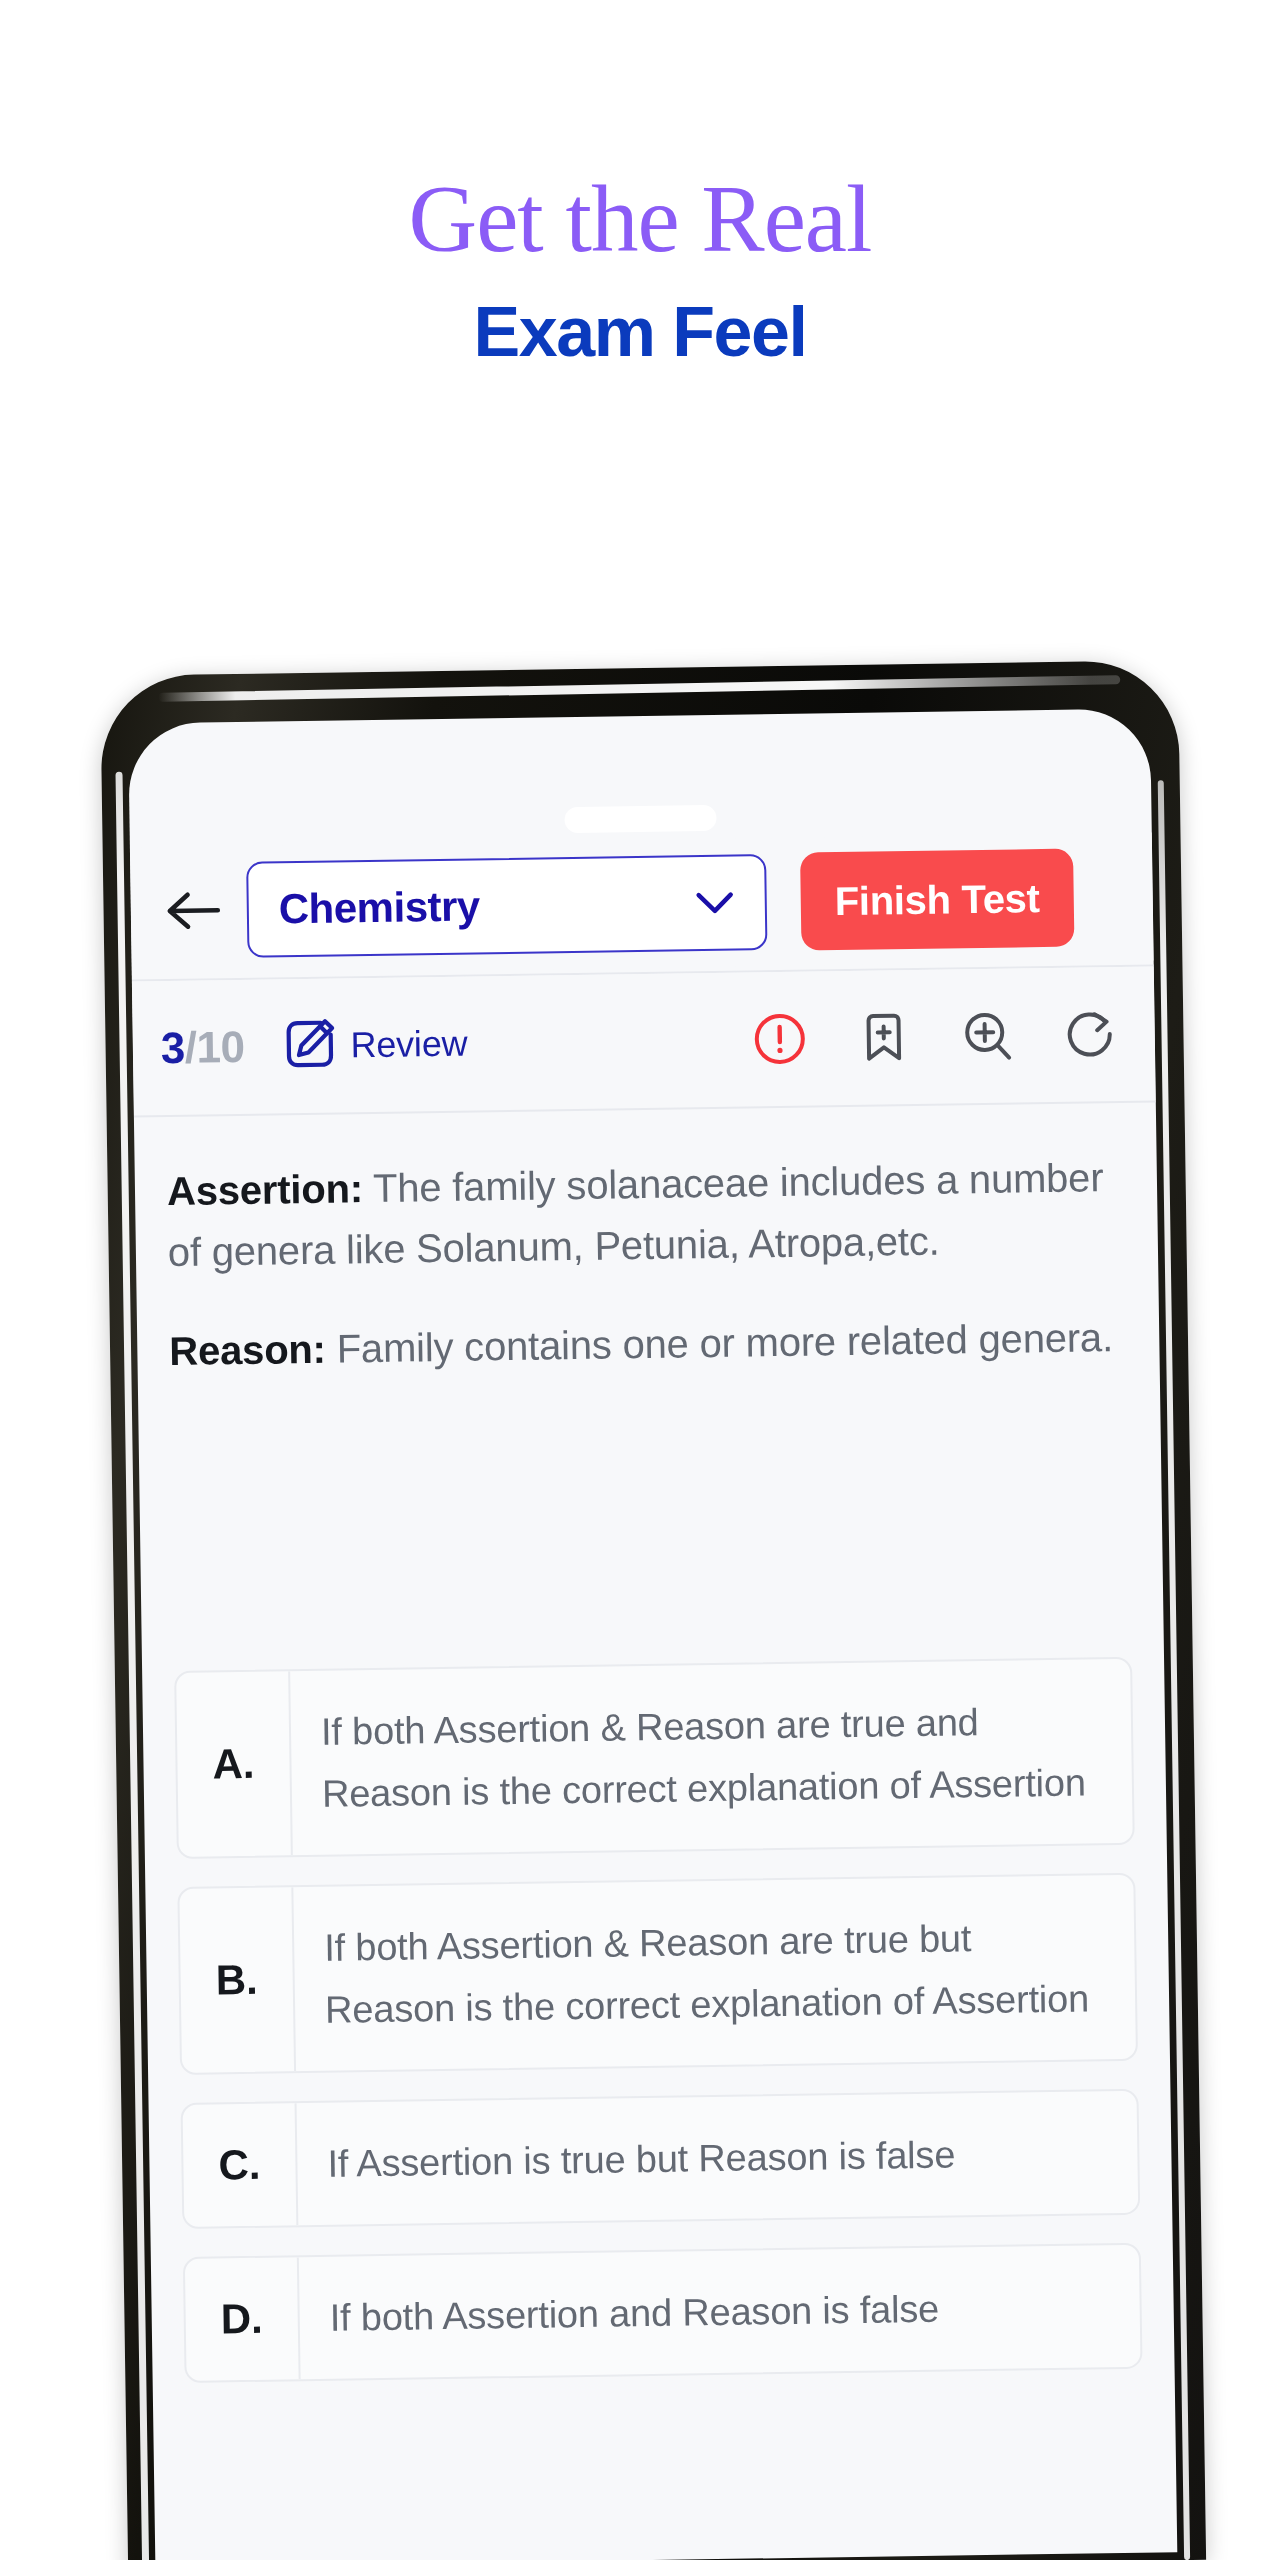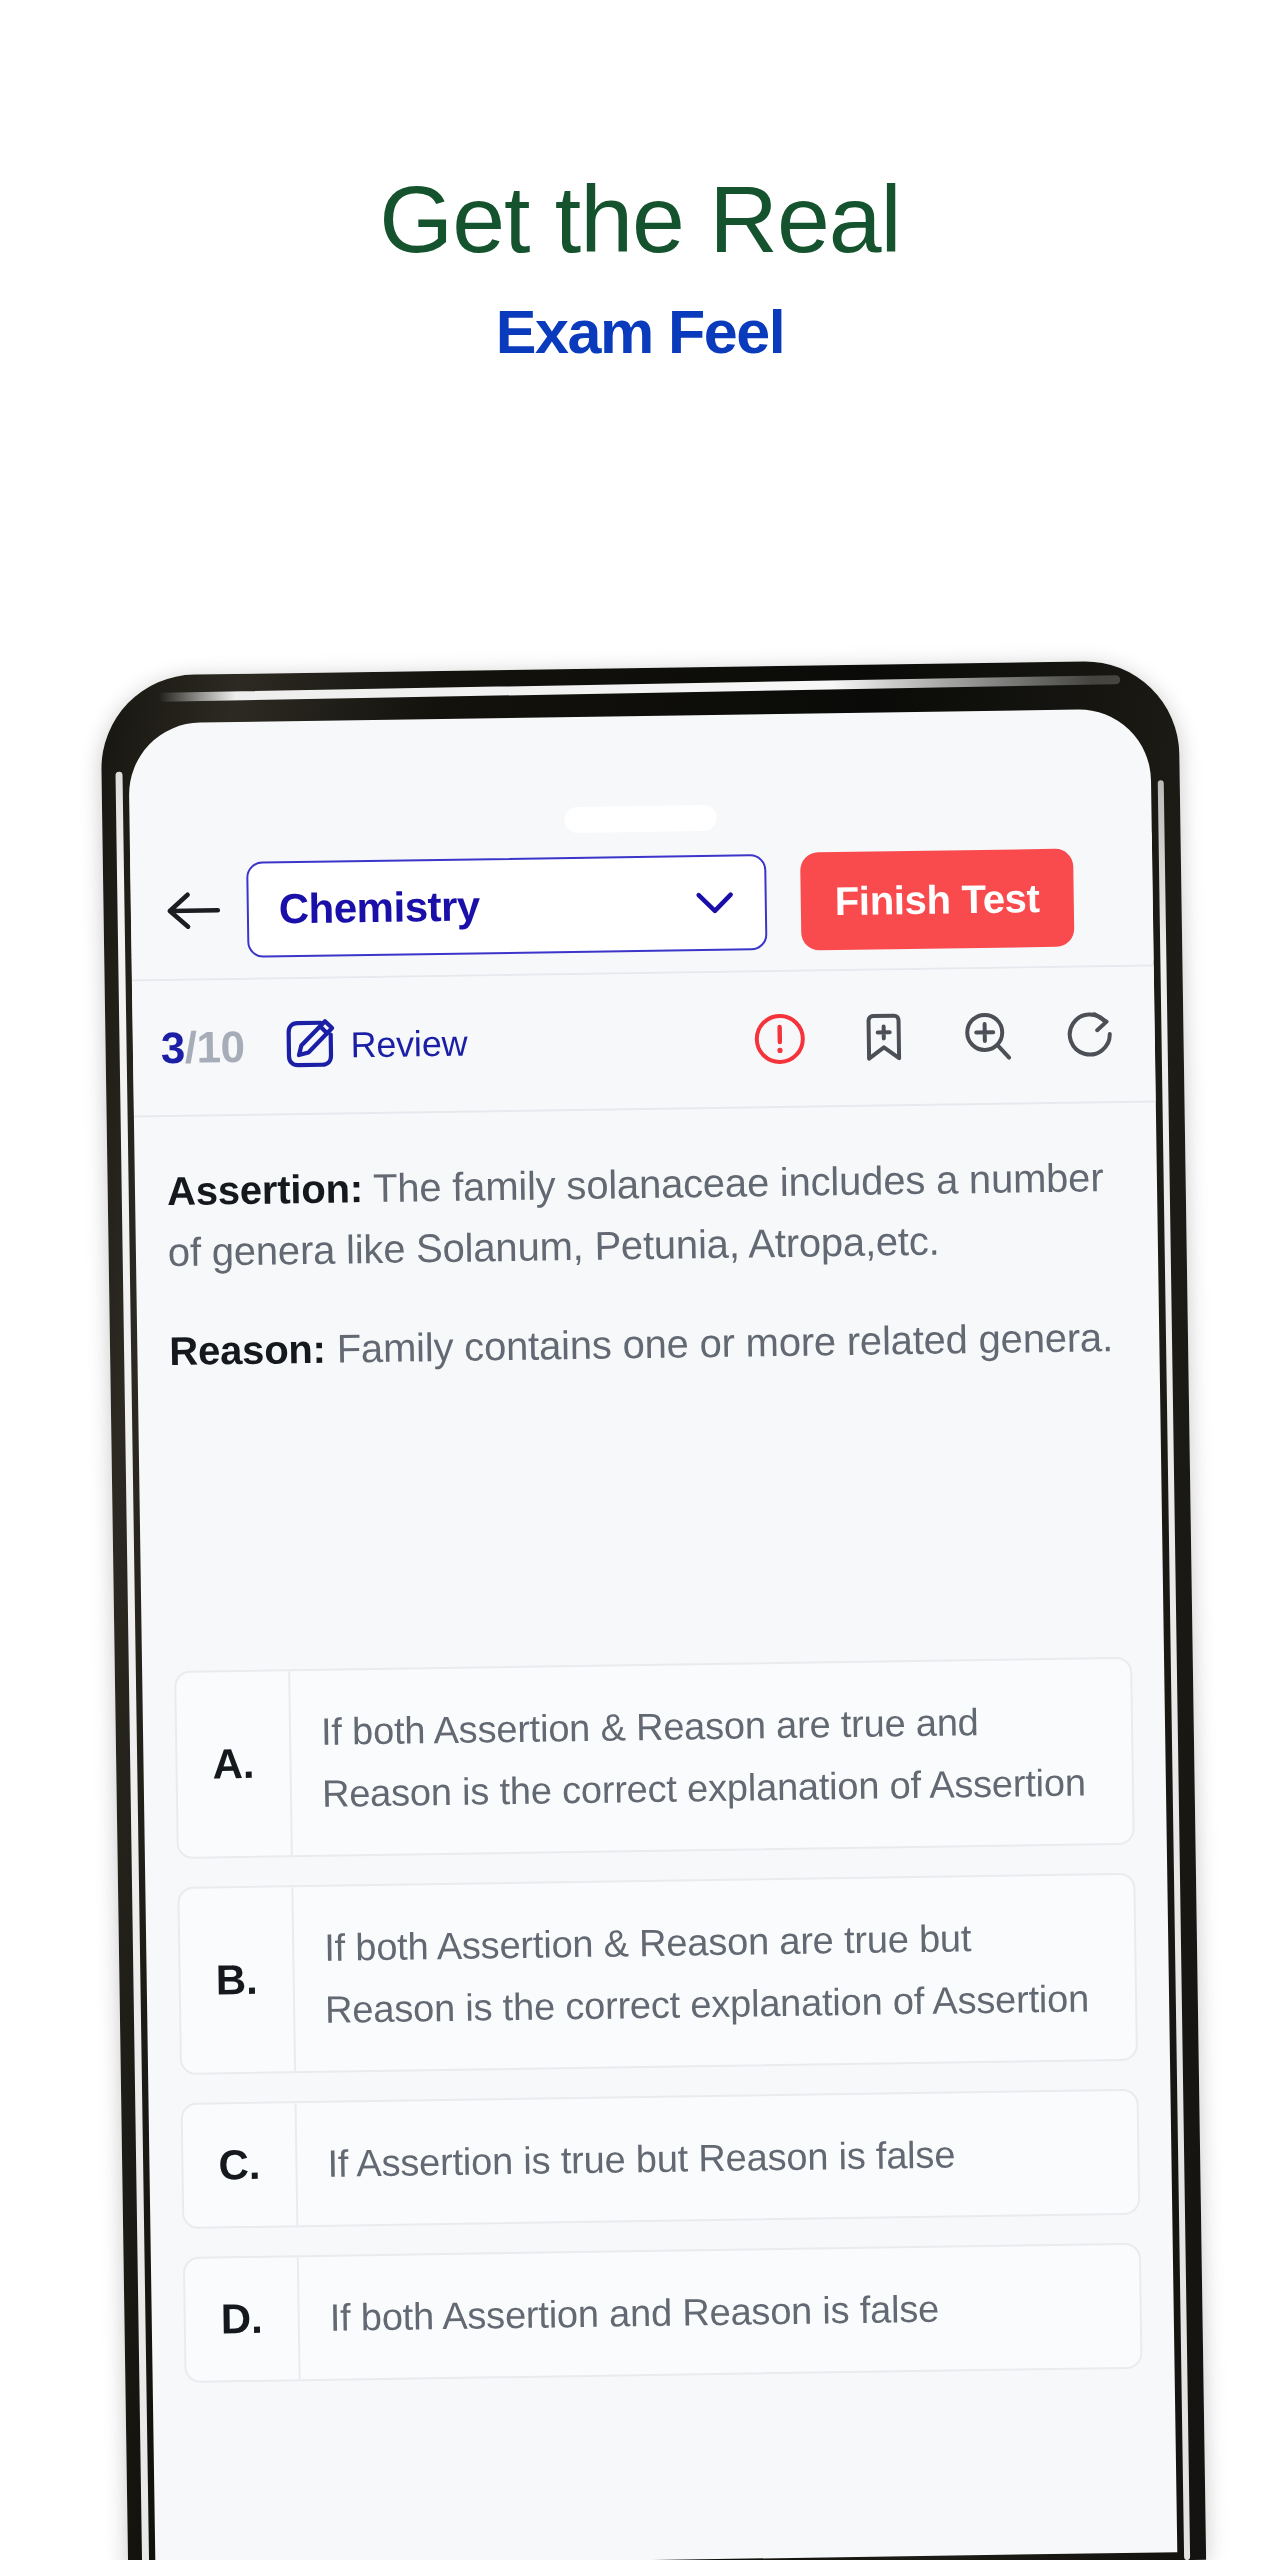--- a/index.html
+++ b/index.html
@@ -23,26 +23,27 @@
     left: 0;
     width: 1280px;
     text-align: center;
     user-select: none;
   }
   .headline-line1 {
     display: block;
     font-size: 95px;
     line-height: 108px;
     font-weight: 400;
-    color: #14532d;
+    color: #8b5cf6;
     letter-spacing: -1px;
+    font-family: Liberation Serif, serif;
   }
   .headline-line2 {
     display: block;
-    font-size: 61px;
+    font-size: 70px;
     line-height: 118px;
     font-weight: 700;
     color: #0b3bbd;
     letter-spacing: -1.5px;
   }
 
   
   .phone-wrap {
     position: absolute;
     left: 100px;

